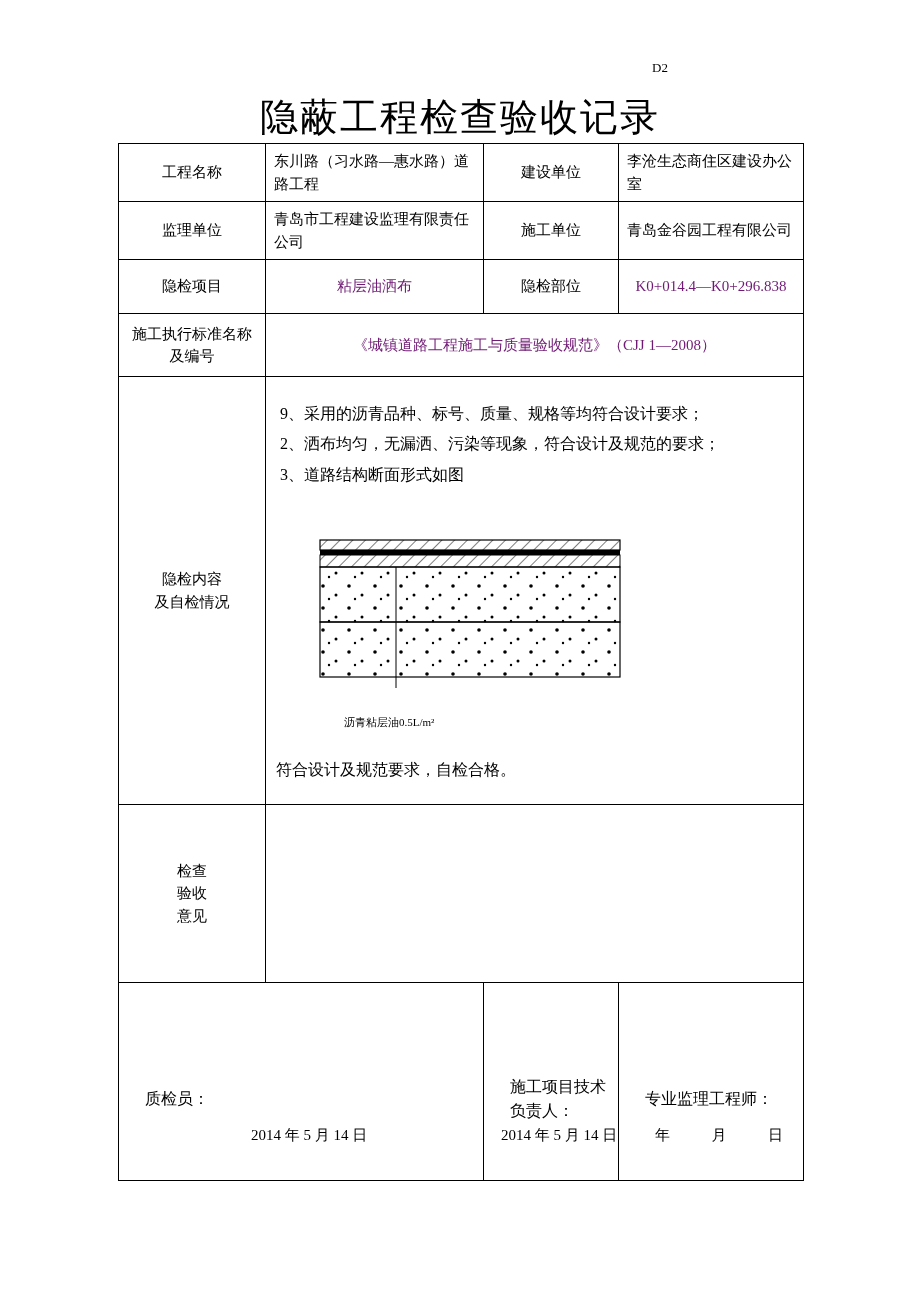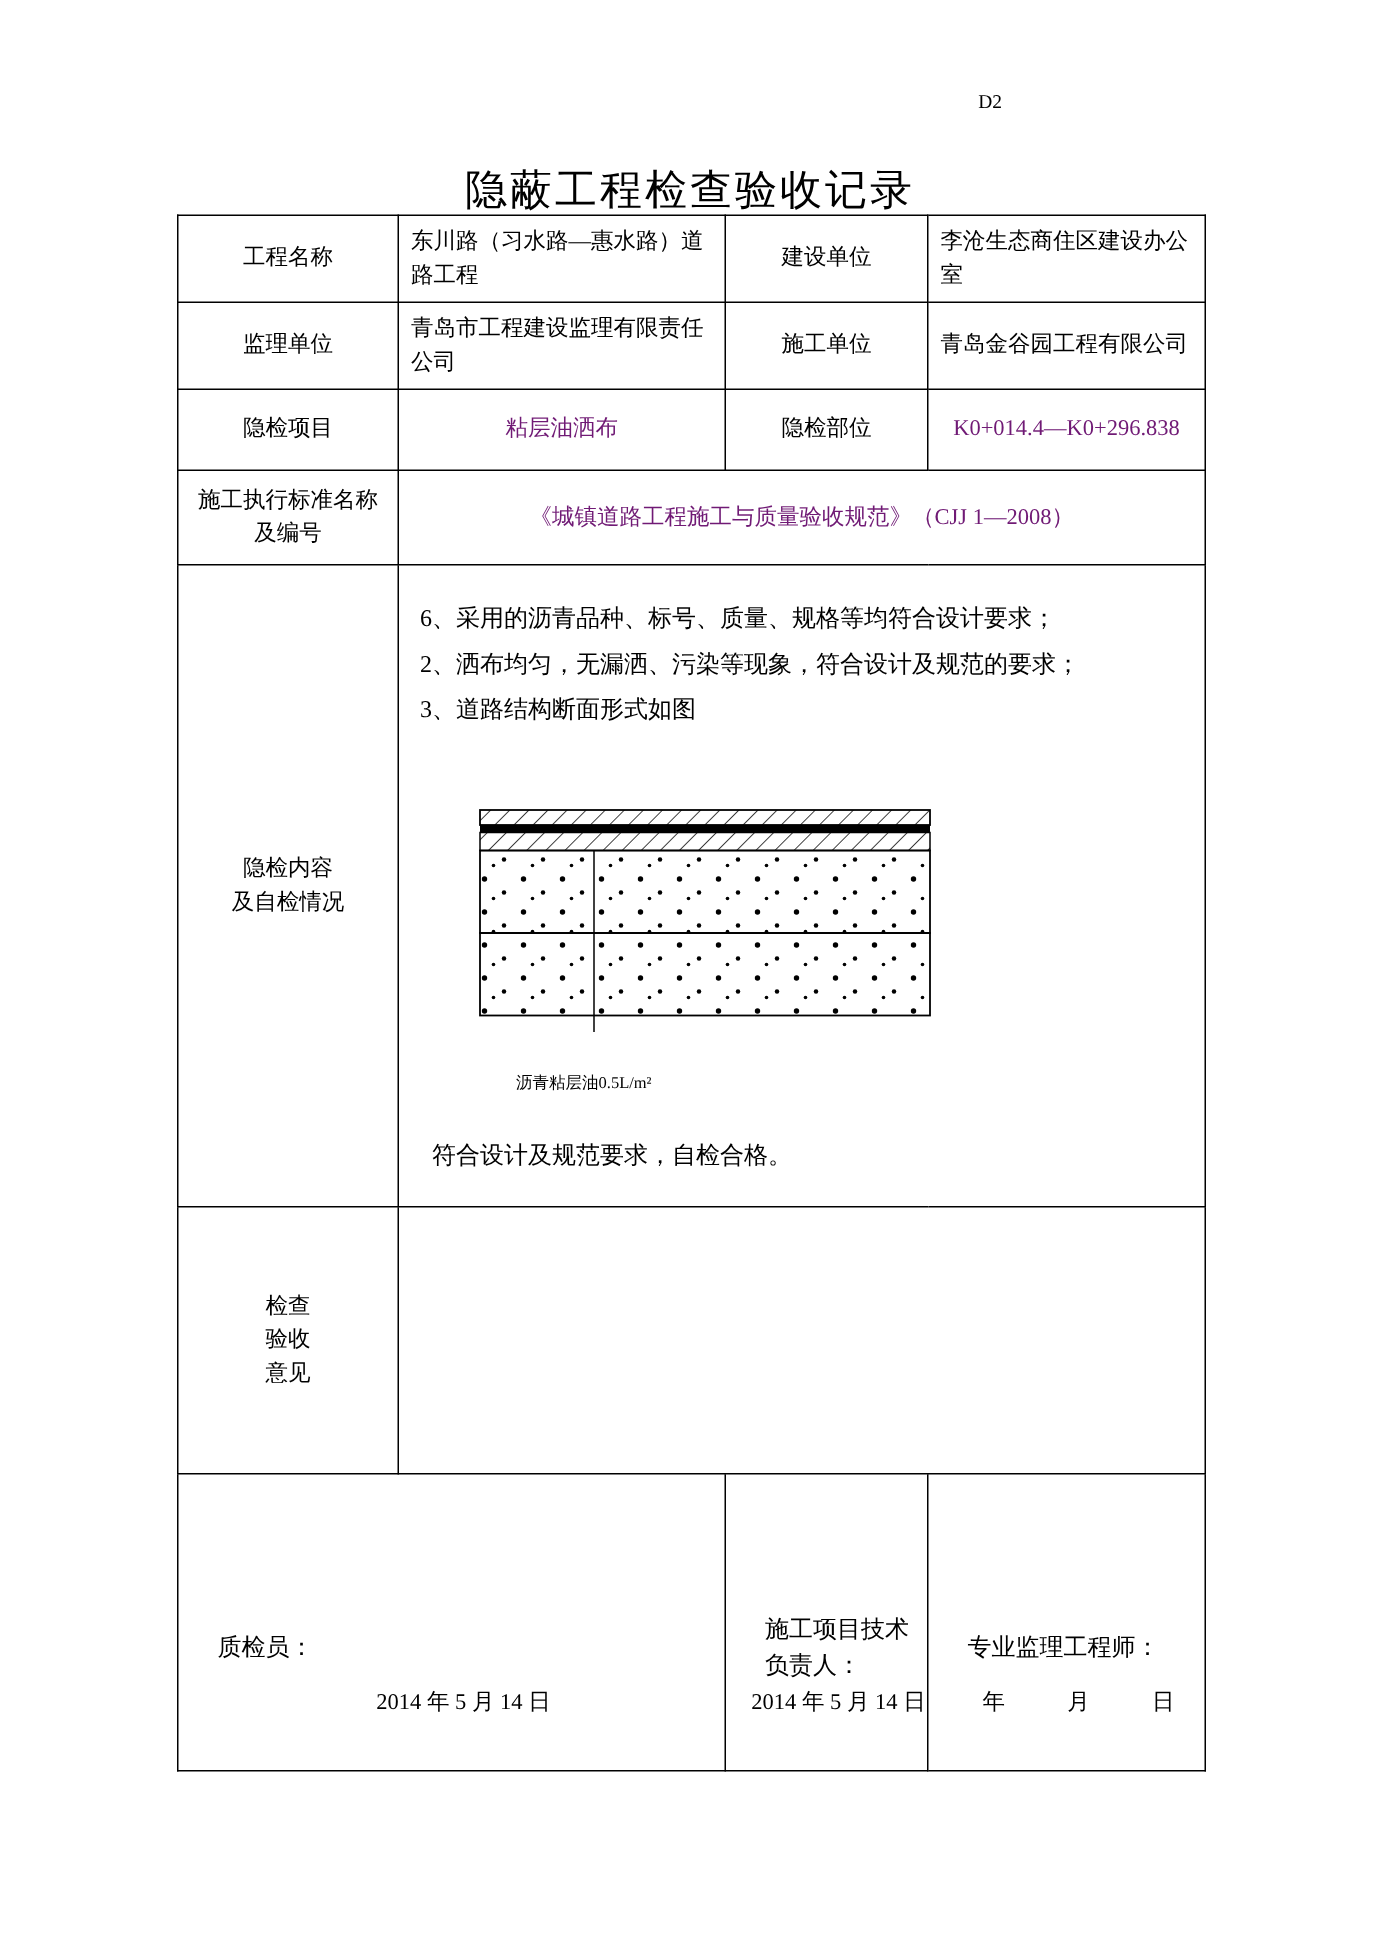--- a/index.html
+++ b/index.html
@@ -23,25 +23,25 @@
   }
   .corner-code {
     position: absolute;
     top: 60px;
     right: 128px;
     font-size: 13px;
     font-family: "Liberation Serif", serif;
   }
   .doc-title {
     position: absolute;
-    top: 108px;
+    top: 92px;
     left: 0;
     width: 920px;
     text-align: center;
-    font-size: 28px;
+    font-size: 38px;
     letter-spacing: 2px;
     font-family: "DejaVu Serif", "Liberation Serif", serif;
   }
   table.main {
     position: absolute;
     top: 143px;
     left: 118px;
     width: 685px;
     border-collapse: collapse;
     table-layout: fixed;
@@ -100,21 +100,21 @@
   .fig-caption {
     font-size: 11px;
     margin-top: 6px;
     margin-left: 26px;
     font-family: "Liberation Serif", serif;
     letter-spacing: 0px;
   }
   .closing-line {
     margin-top: 28px;
     font-size: 16px;
-    margin-left: 14px;
+    margin-left: 2px;
   }
   .opinion-cell {
     height: 165px;
     vertical-align: middle;
     text-align: center;
     font-size: 16px;
     line-height: 2.1;
   }
   .sign-cell {
     height: 185px;
@@ -177,21 +177,21 @@
       <tr>
         <td class="std-label" style="height:50px">施工执行标准名称及编号</td>
         <td class="center red" colspan="3">《城镇道路工程施工与质量验收规范》（CJJ 1—2008）</td>
       </tr>
       <tr>
         <td class="content-cell">
           <div>隐检内容</div>
           <div>及自检情况</div>
         </td>
         <td class="content-body" colspan="3">
-          <div class="content-lines">6、采用的沥青品种、标号、质量、规格等均符合设计要求；</div>
+          <div class="content-lines">9、采用的沥青品种、标号、质量、规格等均符合设计要求；</div>
           <div class="content-lines">2、洒布均匀，无漏洒、污染等现象，符合设计及规范的要求；</div>
           <div class="content-lines">3、道路结构断面形式如图</div>
 
           <div class="figure-wrap">
             <svg width="310" height="165" viewBox="0 0 310 165">
               <defs>
                 <pattern id="hatch" width="9" height="9" patternUnits="userSpaceOnUse" patternTransform="rotate(45)">
                   <line x1="0" y1="0" x2="0" y2="9" stroke="#000" stroke-width="1"></line>
                 </pattern>
                 <pattern id="dots" width="26" height="22" patternUnits="userSpaceOnUse">

